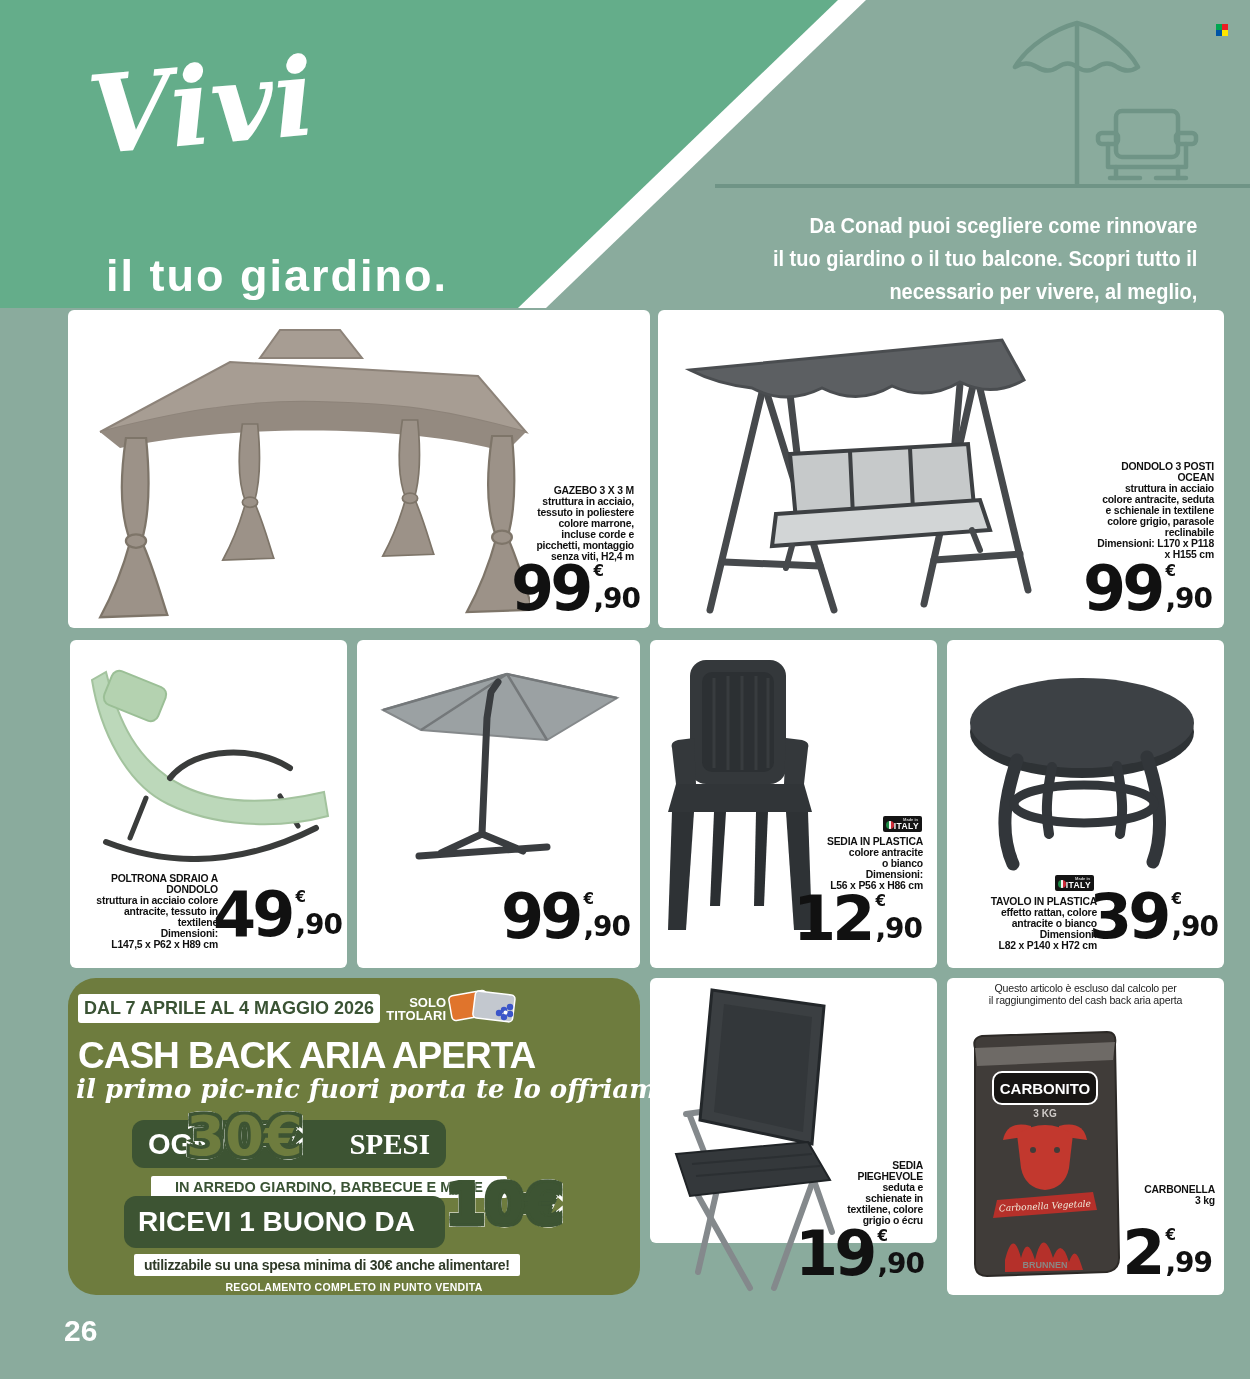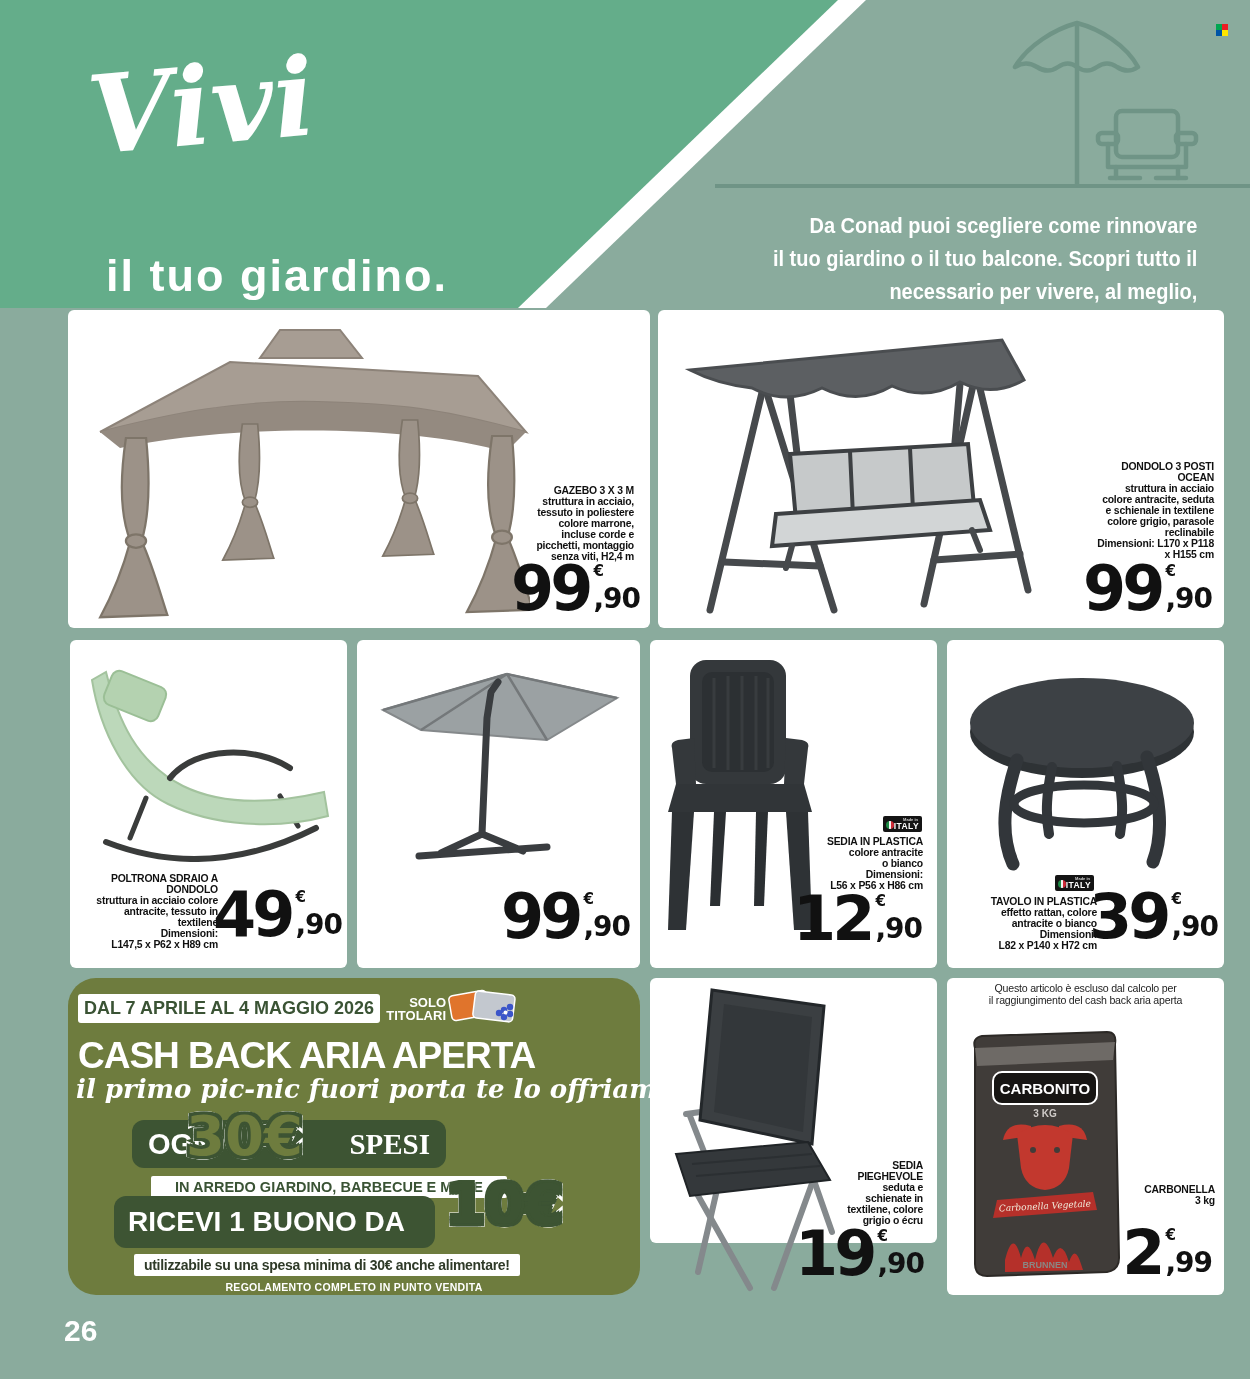--- a/index.html
+++ b/index.html
@@ -330,21 +330,21 @@
     <div class="p-tag">il primo pic-nic fuori porta te lo offriamo noi!</div>
 
     <div class="pill" style="left:64px;top:142px;width:314px;height:48px;">
       <span style="position:absolute;left:16px;line-height:48px;font-size:29px;">OGNI</span>
       <span style="position:absolute;right:16px;line-height:48px;font-size:29px;font-family:Liberation Serif, serif;">SPESI</span>
     </div>
     <div class="bubble thirty" style="left:118px;top:128px;">30€</div>
 
     <div class="p-cat">IN ARREDO GIARDINO, BARBECUE E MARE</div>
 
-    <div class="pill" style="left:46px;top:218px;width:321px;height:52px;">
+    <div class="pill" style="left:56px;top:218px;width:321px;height:52px;">
       <span style="position:absolute;left:14px;line-height:52px;font-size:28px;">RICEVI 1 BUONO DA</span>
     </div>
     <div class="bubble ten" style="left:378px;top:196px;">10€</div>
 
     <div class="p-use">utilizzabile su una spesa minima di 30€ anche alimentare!</div>
     <div class="p-rules">REGOLAMENTO COMPLETO IN PUNTO VENDITA</div>
   </div>
 
   <div class="card" style="left:650px;top:978px;width:287px;height:265px;">
     <svg style="position:absolute;left:12px;top:6px" width="200" height="308" viewBox="0 0 200 308">

